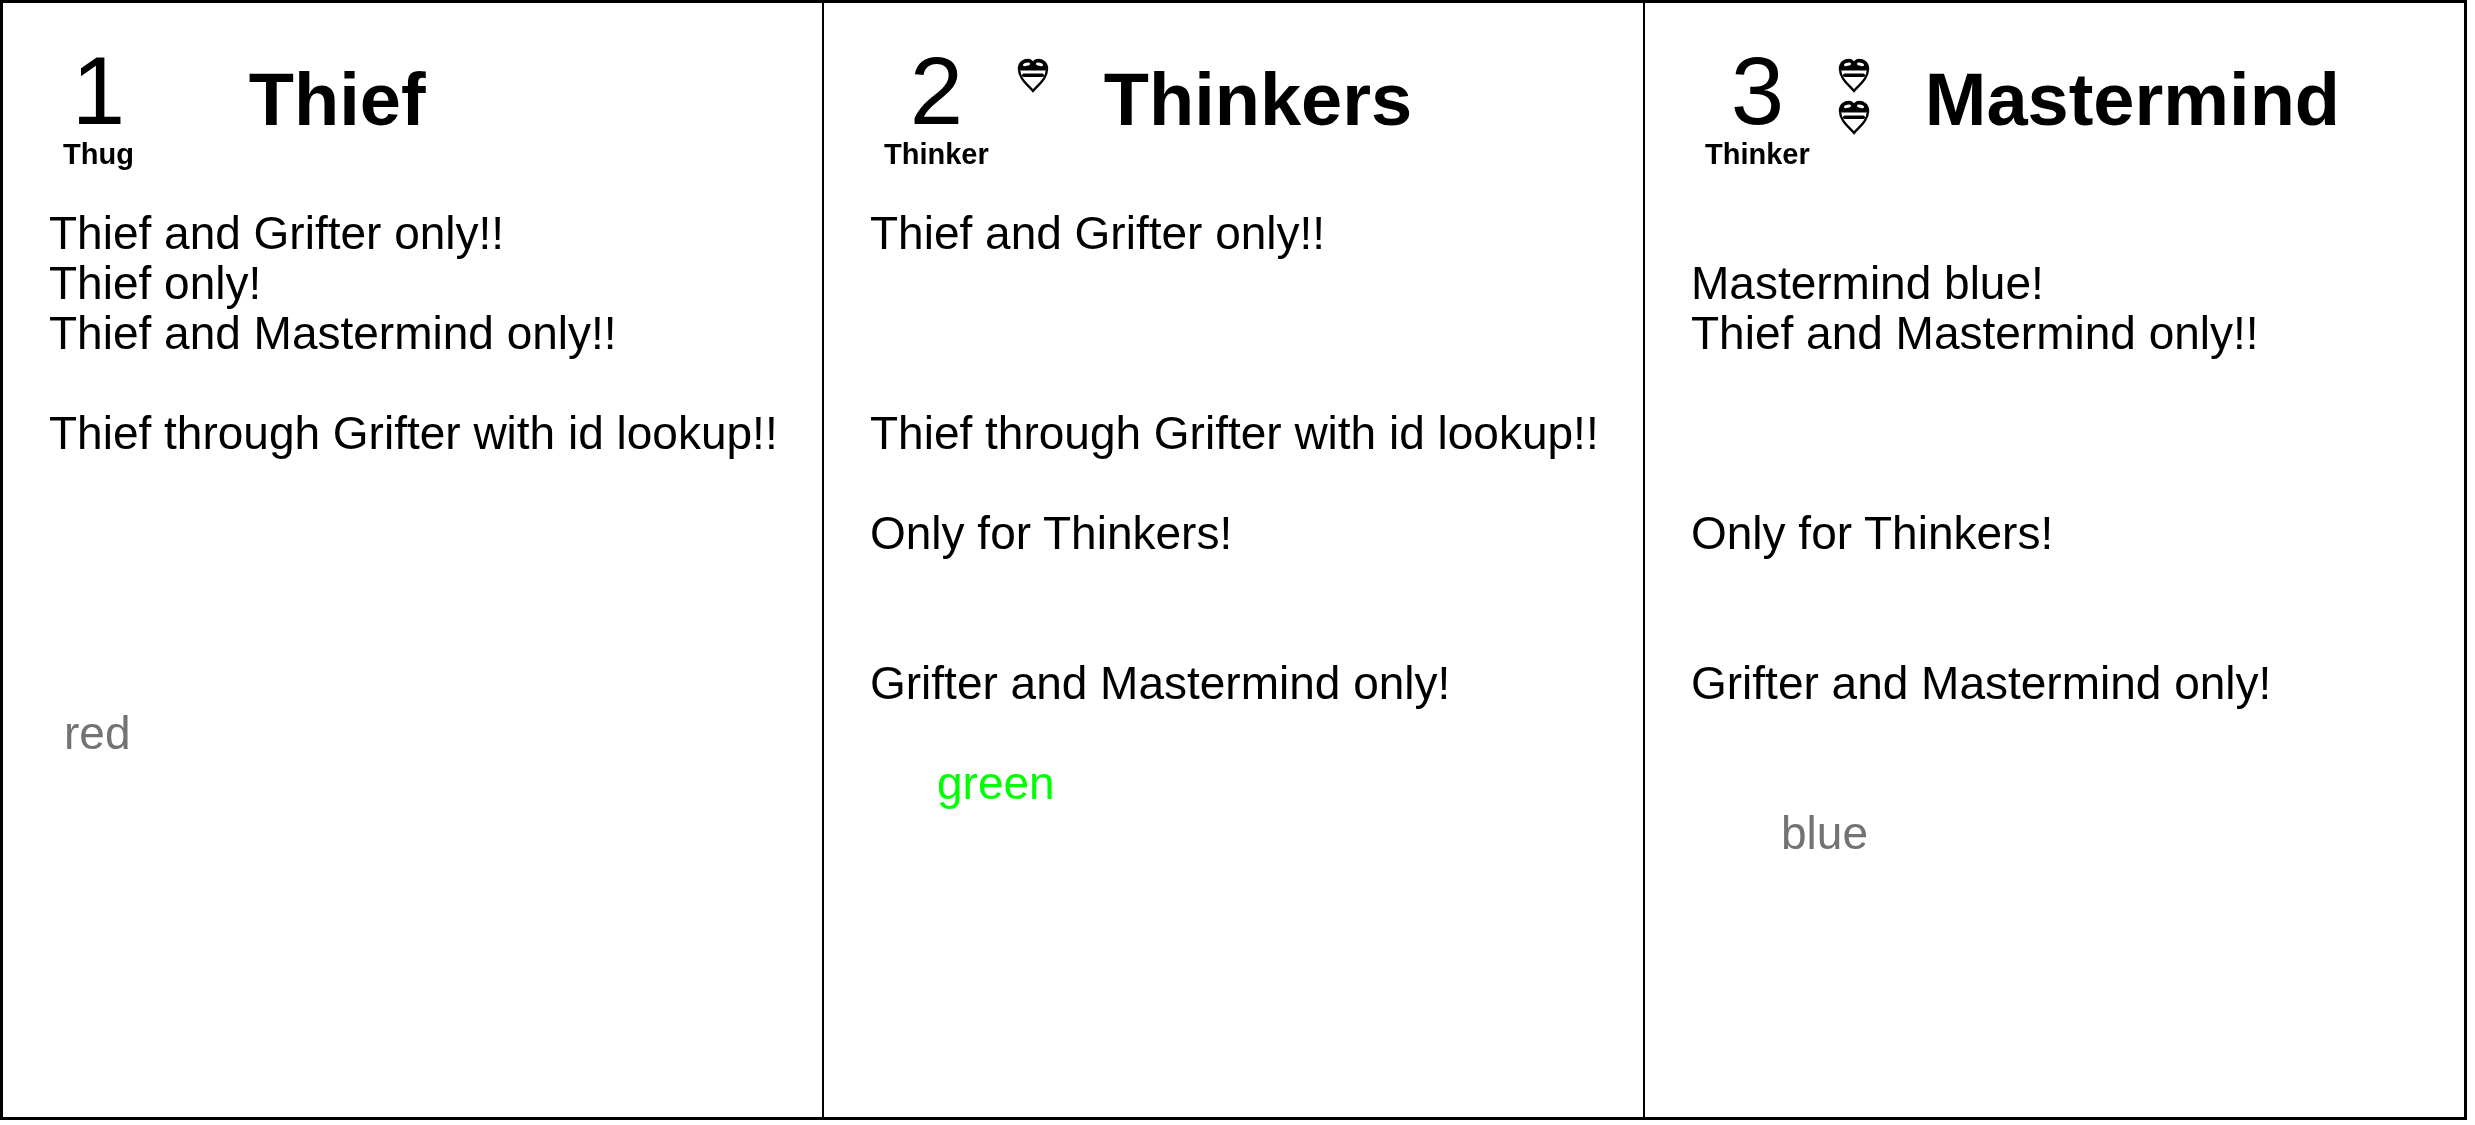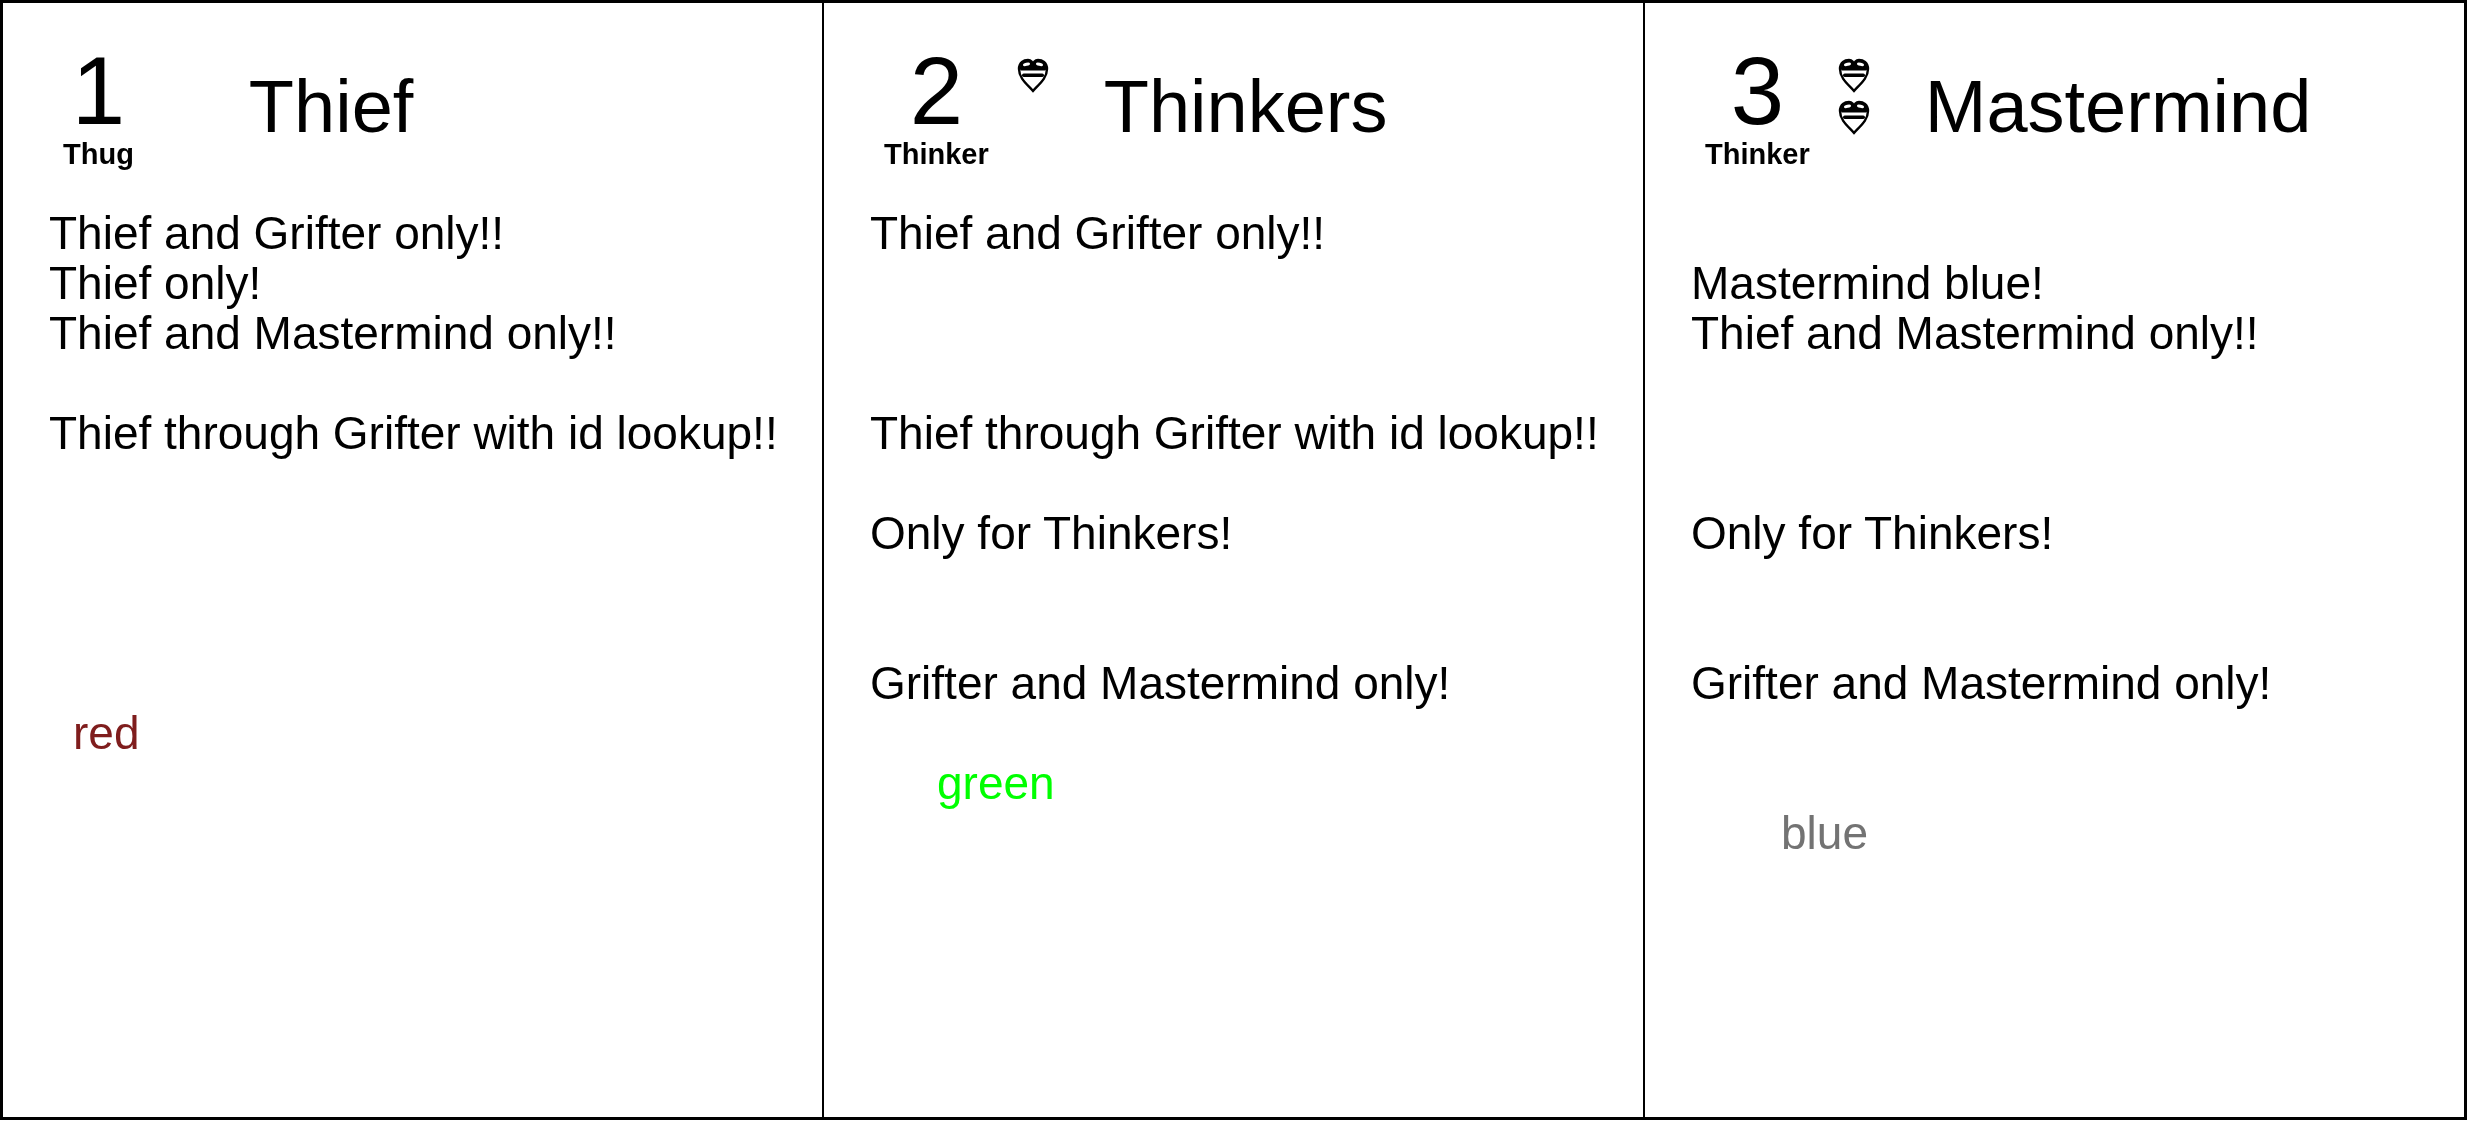--- a/index.html
+++ b/index.html
@@ -58,22 +58,22 @@
     gap: 6px;
     width: 32px;
     margin-left: 28px;
     margin-top: 15px;
     flex: 0 0 32px;
   }
   .heart-icon { width: 32px; height: 36px; display: block; }
   .title {
     font-size: 74px;
     line-height: 80px;
-    font-weight: 400;
-    margin: 24px 0 0 55px;
+    font-weight: 700;
+    margin: 17px 0 0 55px;
     white-space: nowrap;
   }
   .panel-body {
     padding-left: 46px;
     font-size: 46px;
     line-height: 50px;
     font-weight: 400;
   }
   .line {
     height: 50px;
@@ -110,21 +110,21 @@
   <div class="line"><span class="line-text">&nbsp;</span></div>
 
   <div class="line"><span class="line-text">&nbsp;</span></div>
 
   <div class="line"><span class="line-text">&nbsp;</span></div>
 
   <div class="line"><span class="line-text">&nbsp;</span></div>
 
   <div class="line"><span class="line-text">&nbsp;</span></div>
 
-  <div class="line"><span class="line-text" style="color: #7f1d1d; margin-left: 24px;">red</span></div>
+  <div class="line"><span class="line-text" style="color: #737373; margin-left: 15px;">red</span></div>
 
   <div class="line"><span class="line-text">&nbsp;</span></div>
 
   <div class="line"><span class="line-text">&nbsp;</span></div>
 </div>
   </section>
 
   <section class="panel">
     <header class="panel-header">
       <div class="num-block">

